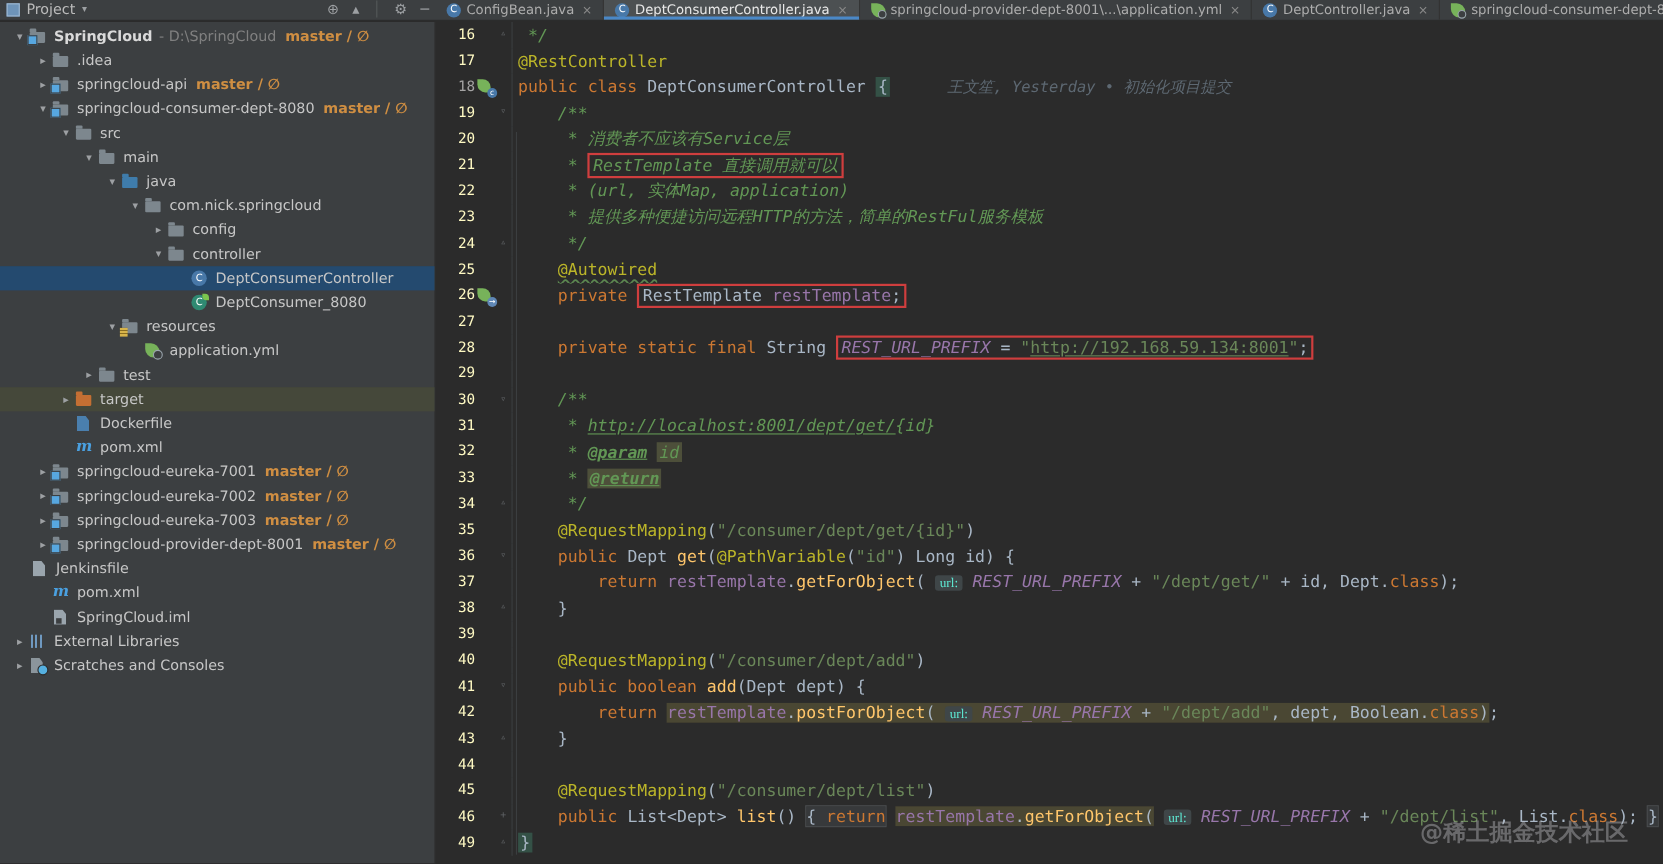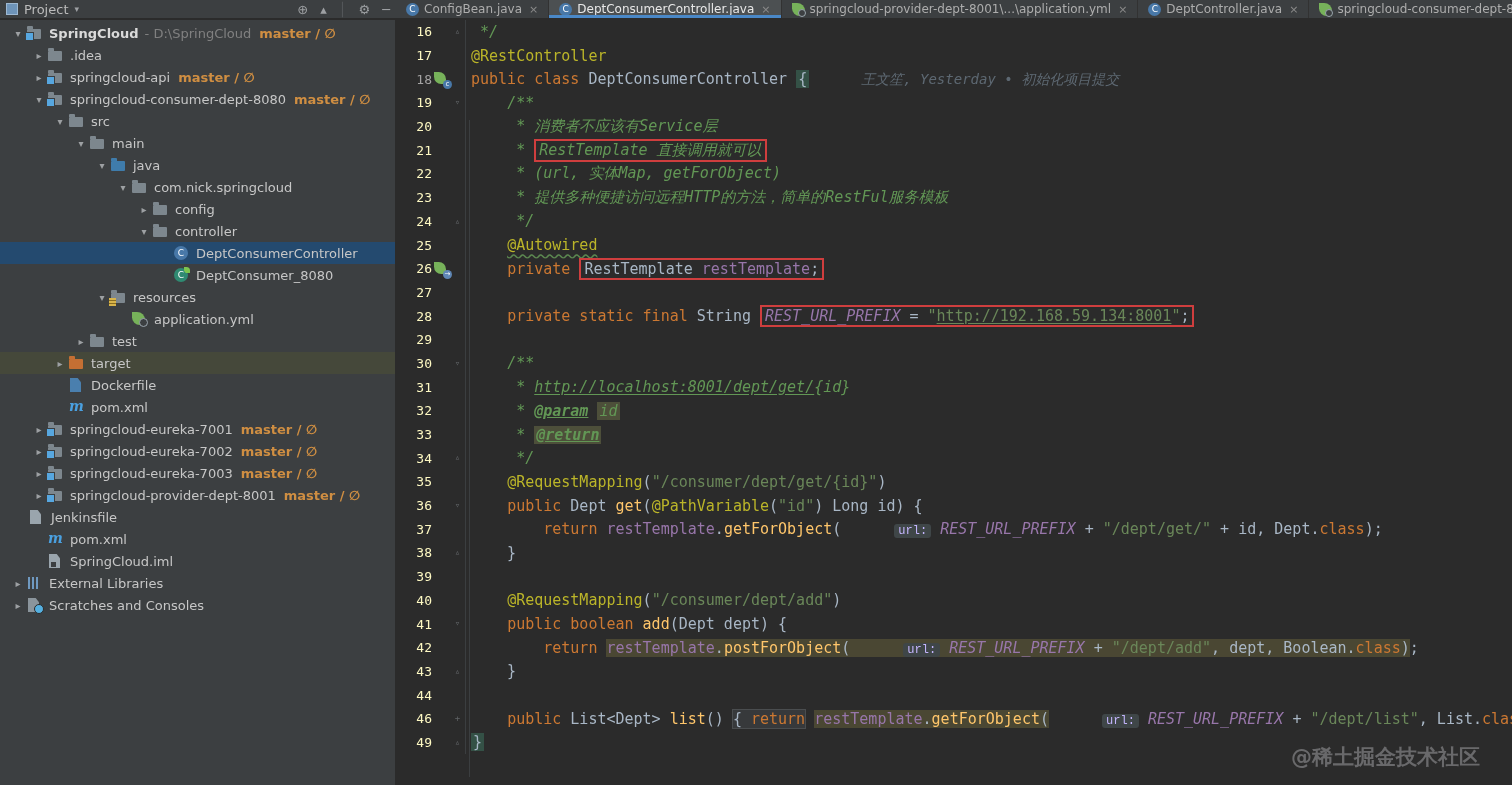--- a/index.html
+++ b/index.html
@@ -103,22 +103,22 @@
   
   .t-df { color:#a9b7c6; } .t-kw { color:#cc7832; } .t-an { color:#bbb529; }
   .t-str { color:#6a8759; } .t-cm { color:#629755; font-style:italic; }
   .t-fl { color:#9876aa; } .t-sfl { color:#9876aa; font-style:italic; }
   .t-mt { color:#ffc66b; }
   .t-url { text-decoration:underline; text-underline-offset:2px; }
   .t-tag { color:#629755; font-style:italic; font-weight:bold; text-decoration:underline; }
   .t-wavy { text-decoration:underline wavy #5c8850; text-underline-offset:3px; }
   .t-brace { color:#a9b7c6; background:#345146; padding:0 2px; }
   .t-blame { color:#5d6872; font-style:italic; padding-left:52px; font-size:14px; }
-  .t-hint { background:#3f4648; color:#c4b5fd; border-radius:3px; padding:0 4px;
-    font-family:Liberation Mono, monospace; font-size:12px;margin-left:44px; }
+  .t-hint { background:#3f4648; color:#5eead4; border-radius:3px; padding:0 4px;
+    font-family:Liberation Serif, serif; font-size:12px; }
   .g-redbox { border:2px solid #cf3e3e; padding:0 3px; display:inline-block; }
   .g-hl { background:#4a4733; }
   .g-olv { background:#4d4f3a; padding:0 2px; }
   .g-fold { background:#37393b; outline:1px solid #4a4d4f; }
 
   #watermark { position:absolute; right:32px; bottom:14px; font-size:21px; font-weight:bold;
     color:rgba(190,190,195,.42); z-index:5; font-family:"DejaVu Sans",sans-serif; }
 </style>
 </head>
 <body>
@@ -362,21 +362,21 @@
 
   <div id="editor">
     <div id="guide"></div>
     <div id="elines">
         <div class="eline"><span class="ln">16</span><span class="gslot"></span><span class="fslot">▵</span><span class="codetxt"><span class="t-cm"> */</span></span></div>
         <div class="eline"><span class="ln">17</span><span class="gslot"></span><span class="fslot"></span><span class="codetxt"><span class="t-an">@RestController</span></span></div>
         <div class="eline"><span class="ln cur">18</span><span class="gslot"><span class="gut-leaf"></span><span class="gut-badge">c</span></span><span class="fslot"></span><span class="codetxt"><span class="t-kw">public class </span><span class="t-df">DeptConsumerController </span><span class="t-brace">{</span><span class="t-blame">王文笙, Yesterday • 初始化项目提交</span></span></div>
         <div class="eline"><span class="ln">19</span><span class="gslot"></span><span class="fslot">▿</span><span class="codetxt"><span class="t-df">    </span><span class="t-cm">/**</span></span></div>
         <div class="eline"><span class="ln">20</span><span class="gslot"></span><span class="fslot"></span><span class="codetxt"><span class="t-df">     </span><span class="t-cm">* 消费者不应该有Service层</span></span></div>
         <div class="eline"><span class="ln">21</span><span class="gslot"></span><span class="fslot"></span><span class="codetxt"><span class="t-df">     </span><span class="t-cm">* </span><span class="g-redbox"><span class="t-cm">RestTemplate 直接调用就可以</span></span></span></div>
-        <div class="eline"><span class="ln">22</span><span class="gslot"></span><span class="fslot"></span><span class="codetxt"><span class="t-df">     </span><span class="t-cm">* (url, 实体Map, getForObject)</span></span></div>
+        <div class="eline"><span class="ln">22</span><span class="gslot"></span><span class="fslot"></span><span class="codetxt"><span class="t-df">     </span><span class="t-cm">* (url, 实体Map, application)</span></span></div>
         <div class="eline"><span class="ln">23</span><span class="gslot"></span><span class="fslot"></span><span class="codetxt"><span class="t-df">     </span><span class="t-cm">* 提供多种便捷访问远程HTTP的方法，简单的RestFul服务模板</span></span></div>
         <div class="eline"><span class="ln">24</span><span class="gslot"></span><span class="fslot">▵</span><span class="codetxt"><span class="t-df">     </span><span class="t-cm">*/</span></span></div>
         <div class="eline"><span class="ln">25</span><span class="gslot"></span><span class="fslot"></span><span class="codetxt"><span class="t-df">    </span><span class="t-an t-wavy">@Autowired</span></span></div>
         <div class="eline"><span class="ln">26</span><span class="gslot"><span class="gut-leaf"></span><span class="gut-badge arrow">→</span></span><span class="fslot"></span><span class="codetxt"><span class="t-df">    </span><span class="t-kw">private </span><span class="g-redbox"><span class="t-df">RestTemplate </span><span class="t-fl">restTemplate</span><span class="t-df">;</span></span></span></div>
         <div class="eline"><span class="ln">27</span><span class="gslot"></span><span class="fslot"></span><span class="codetxt"></span></div>
         <div class="eline"><span class="ln">28</span><span class="gslot"></span><span class="fslot"></span><span class="codetxt"><span class="t-df">    </span><span class="t-kw">private static final </span><span class="t-df">String </span><span class="g-redbox"><span class="t-sfl">REST_URL_PREFIX </span><span class="t-df">= </span><span class="t-str">"</span><span class="t-str t-url">http://192.168.59.134:8001</span><span class="t-str">"</span><span class="t-df">;</span></span></span></div>
         <div class="eline"><span class="ln">29</span><span class="gslot"></span><span class="fslot"></span><span class="codetxt"></span></div>
         <div class="eline"><span class="ln">30</span><span class="gslot"></span><span class="fslot">▿</span><span class="codetxt"><span class="t-df">    </span><span class="t-cm">/**</span></span></div>
         <div class="eline"><span class="ln">31</span><span class="gslot"></span><span class="fslot"></span><span class="codetxt"><span class="t-df">     </span><span class="t-cm">* </span><span class="t-cm t-url">http://localhost:8001/dept/get/</span><span class="t-cm">{id}</span></span></div>
         <div class="eline"><span class="ln">32</span><span class="gslot"></span><span class="fslot"></span><span class="codetxt"><span class="t-df">     </span><span class="t-cm">* </span><span class="t-tag">@param</span><span class="t-cm"> </span><span class="g-olv"><span class="t-cm">id</span></span></span></div>
@@ -385,19 +385,20 @@
         <div class="eline"><span class="ln">35</span><span class="gslot"></span><span class="fslot"></span><span class="codetxt"><span class="t-df">    </span><span class="t-an">@RequestMapping</span><span class="t-df">(</span><span class="t-str">"/consumer/dept/get/{id}"</span><span class="t-df">)</span></span></div>
         <div class="eline"><span class="ln">36</span><span class="gslot"></span><span class="fslot">▿</span><span class="codetxt"><span class="t-df">    </span><span class="t-kw">public </span><span class="t-df">Dept </span><span class="t-mt">get</span><span class="t-df">(</span><span class="t-an">@PathVariable</span><span class="t-df">(</span><span class="t-str">"id"</span><span class="t-df">) </span><span class="t-df">Long id) {</span></span></div>
         <div class="eline"><span class="ln">37</span><span class="gslot"></span><span class="fslot"></span><span class="codetxt"><span class="t-df">        </span><span class="t-kw">return </span><span class="t-fl">restTemplate</span><span class="t-df">.</span><span class="t-mt">getForObject</span><span class="t-df">( </span><span class="t-hint">url:</span><span class="t-df"> </span><span class="t-sfl">REST_URL_PREFIX </span><span class="t-df">+ </span><span class="t-str">"/dept/get/"</span><span class="t-df"> + id, Dept.</span><span class="t-kw">class</span><span class="t-df">);</span></span></div>
         <div class="eline"><span class="ln">38</span><span class="gslot"></span><span class="fslot">▵</span><span class="codetxt"><span class="t-df">    }</span></span></div>
         <div class="eline"><span class="ln">39</span><span class="gslot"></span><span class="fslot"></span><span class="codetxt"></span></div>
         <div class="eline"><span class="ln">40</span><span class="gslot"></span><span class="fslot"></span><span class="codetxt"><span class="t-df">    </span><span class="t-an">@RequestMapping</span><span class="t-df">(</span><span class="t-str">"/consumer/dept/add"</span><span class="t-df">)</span></span></div>
         <div class="eline"><span class="ln">41</span><span class="gslot"></span><span class="fslot">▿</span><span class="codetxt"><span class="t-df">    </span><span class="t-kw">public boolean </span><span class="t-mt">add</span><span class="t-df">(Dept dept) {</span></span></div>
         <div class="eline"><span class="ln">42</span><span class="gslot"></span><span class="fslot"></span><span class="codetxt"><span class="t-df">        </span><span class="t-kw">return </span><span class="g-hl"><span class="t-fl">restTemplate</span><span class="t-df">.</span><span class="t-mt">postForObject</span><span class="t-df">( </span><span class="t-hint">url:</span><span class="t-df"> </span><span class="t-sfl">REST_URL_PREFIX </span><span class="t-df">+ </span><span class="t-str">"/dept/add"</span><span class="t-df">, dept, Boolean.</span><span class="t-kw">class</span><span class="t-df">)</span></span><span class="t-df">;</span></span></div>
         <div class="eline"><span class="ln">43</span><span class="gslot"></span><span class="fslot">▵</span><span class="codetxt"><span class="t-df">    }</span></span></div>
         <div class="eline"><span class="ln">44</span><span class="gslot"></span><span class="fslot"></span><span class="codetxt"></span></div>
+        <div class="eline"><span class="ln">45</span><span class="gslot"></span><span class="fslot"></span><span class="codetxt"><span class="t-df">    </span><span class="t-an">@RequestMapping</span><span class="t-df">(</span><span class="t-str">"/consumer/dept/list"</span><span class="t-df">)</span></span></div>
         <div class="eline"><span class="ln">46</span><span class="gslot"></span><span class="fslot">+</span><span class="codetxt"><span class="t-df">    </span><span class="t-kw">public </span><span class="t-df">List&lt;Dept&gt; </span><span class="t-mt">list</span><span class="t-df">() </span><span class="g-fold"><span class="t-df">{ </span><span class="t-kw">return</span></span><span class="t-df"> </span><span class="g-hl"><span class="t-fl">restTemplate</span><span class="t-df">.</span><span class="t-mt">getForObject</span><span class="t-df">(</span></span><span class="t-df"> </span><span class="t-hint">url:</span><span class="t-df"> </span><span class="t-sfl">REST_URL_PREFIX </span><span class="t-df">+ </span><span class="t-str">"/dept/list"</span><span class="t-df">, List.</span><span class="t-kw">class</span><span class="t-df">); </span><span class="g-fold"><span class="t-df">}</span></span></span></div>
         <div class="eline"><span class="ln">49</span><span class="gslot"></span><span class="fslot">▵</span><span class="codetxt"><span class="t-brace">}</span></span></div>
       </div>
   </div>
 
   <div id="watermark">@稀土掘金技术社区</div>
 </div>
 
 </body></html>

